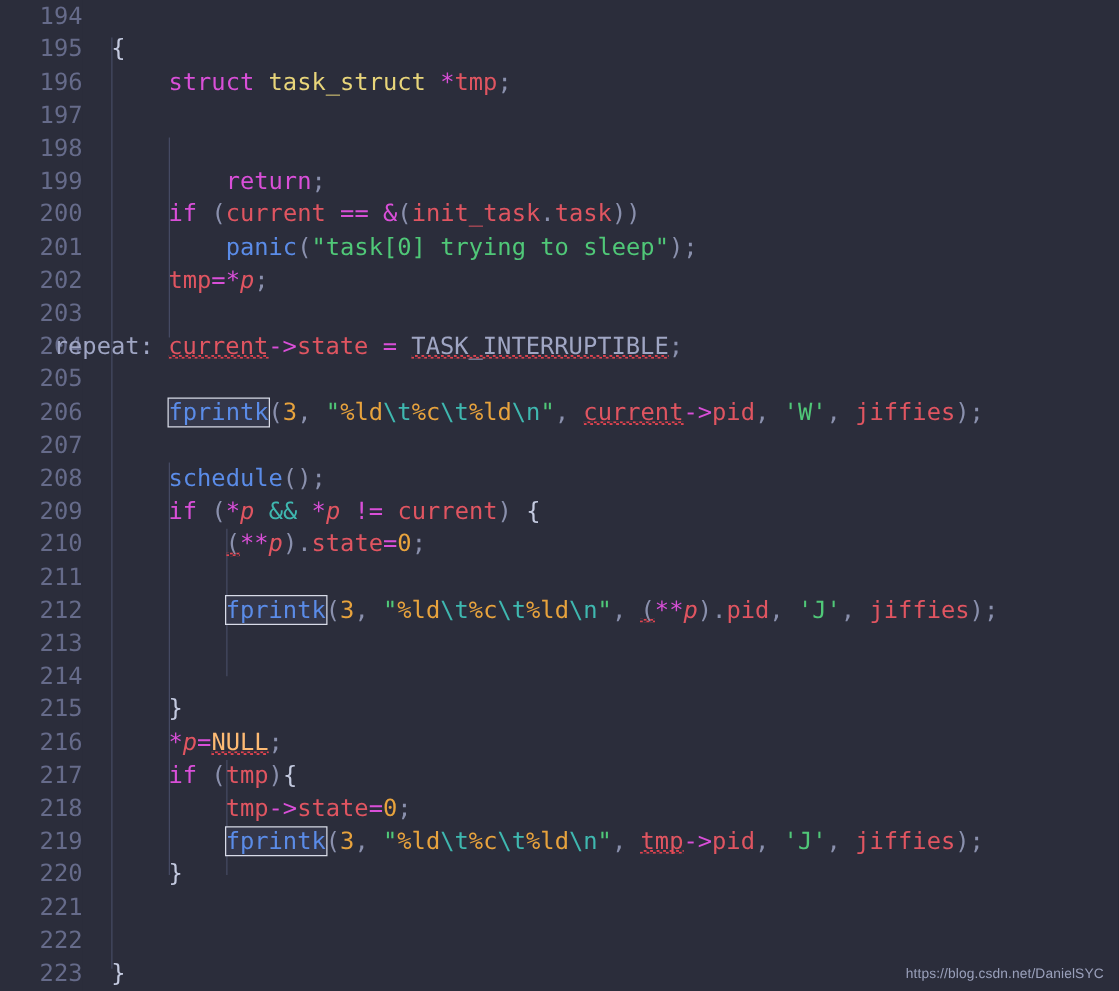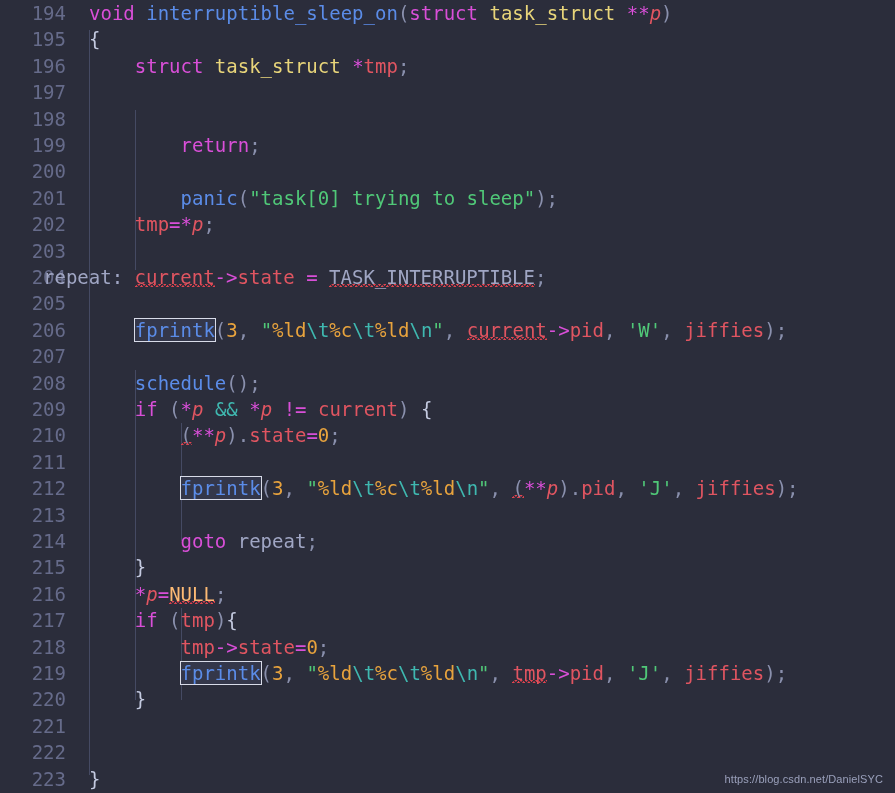--- a/index.html
+++ b/index.html
@@ -159,31 +159,31 @@
   </div>
 
   <div class="guide" style="left:89px;  top:30px;  height:745px;"></div>
   <div class="guide" style="left:135px; top:110px; height:160px;"></div>
   <div class="guide" style="left:135px; top:370px; height:330px;"></div>
   <div class="guide" style="left:181px; top:423px; height:118px;"></div>
   <div class="guide" style="left:181px; top:608px; height:92px;"></div>
 
   <div class="code">
 
-    <div class="row" style="top:0px"><span class="kw">void</span><span class="punc"> </span><span class="fn">interruptible_sleep_on</span><span class="punc">(</span><span class="kw">struct</span><span class="punc"> </span><span class="typ">task_struct</span><span class="punc"> </span><span class="op">**</span><span class="varit">p</span><span class="punc">)</span></div>
 
     <div class="row" style="top:26.4px"><span class="brace">{</span></div>
 
     <div class="row" style="top:52.8px"><span>    </span><span class="kw">struct</span><span> </span><span class="typ">task_struct</span><span> </span><span class="op">*</span><span class="var">tmp</span><span class="punc">;</span></div>
 
     <div class="row" style="top:79.2px"></div>
 
 
     <div class="row" style="top:132px"><span>        </span><span class="kw">return</span><span class="punc">;</span></div>
 
+    <div class="row" style="top:158.4px"><span>    </span><span class="kw">if</span><span> </span><span class="punc">(</span><span class="var">current</span><span> </span><span class="op">==</span><span> </span><span class="op">&amp;</span><span class="punc">(</span><span class="var">init_task</span><span class="punc">.</span><span class="var">task</span><span class="punc">))</span></div>
 
     <div class="row" style="top:184.8px"><span>        </span><span class="fn">panic</span><span class="punc">(</span><span class="str">"task[0] trying to sleep"</span><span class="punc">);</span></div>
 
     <div class="row" style="top:211.2px"><span>    </span><span class="var">tmp</span><span class="op">=*</span><span class="varit">p</span><span class="punc">;</span></div>
 
 
     <div class="row" style="top:264px; left:-46px"><span class="plain">repeat:</span><span> </span><span class="var squig-wrap">current</span><span class="op">-&gt;</span><span class="var">state</span><span> </span><span class="op">=</span><span> </span><span class="plain squig-wrap">TASK_INTERRUPTIBLE</span><span class="punc">;</span></div>
 
     <div class="row" style="top:290.4px"></div>
 
@@ -196,21 +196,20 @@
     <div class="row" style="top:396px"><span>    </span><span class="kw">if</span><span> </span><span class="punc">(</span><span class="op">*</span><span class="varit">p</span><span> </span><span class="opand">&amp;&amp;</span><span> </span><span class="op">*</span><span class="varit">p</span><span> </span><span class="op">!=</span><span> </span><span class="var">current</span><span class="punc">)</span><span> </span><span class="brace">{</span></div>
 
     <div class="row" style="top:422.4px"><span>        </span><span class="punc squig-wrap">(</span><span class="op">**</span><span class="varit">p</span><span class="punc">).</span><span class="var">state</span><span class="op">=</span><span class="num">0</span><span class="punc">;</span></div>
 
     <div class="row" style="top:448.8px"></div>
 
     <div class="row" style="top:475.2px"><span>        </span><span class="occ">fprintk</span><span class="punc">(</span><span class="num">3</span><span class="punc">,</span><span> </span><span class="str">"</span><span class="fmt">%ld</span><span class="esc">\t</span><span class="fmt">%c</span><span class="esc">\t</span><span class="fmt">%ld</span><span class="esc">\n</span><span class="str">"</span><span class="punc">,</span><span> </span><span class="punc squig-wrap">(</span><span class="op">**</span><span class="varit">p</span><span class="punc">).</span><span class="var">pid</span><span class="punc">,</span><span> </span><span class="str">'J'</span><span class="punc">,</span><span> </span><span class="var">jiffies</span><span class="punc">);</span></div>
 
     <div class="row" style="top:501.6px"></div>
 
-    <div class="row" style="top:528px"><span>        </span><span class="kw">goto</span><span> </span><span class="plain">repeat</span><span class="punc">;</span></div>
 
     <div class="row" style="top:554.4px"><span>    </span><span class="brace">}</span></div>
 
     <div class="row" style="top:580.8px"><span>    </span><span class="op">*</span><span class="varit">p</span><span class="op">=</span><span class="macro squig-wrap">NULL</span><span class="punc">;</span></div>
 
     <div class="row" style="top:607.2px"><span>    </span><span class="kw">if</span><span> </span><span class="punc">(</span><span class="var">tmp</span><span class="punc">)</span><span class="brace">{</span></div>
 
     <div class="row" style="top:633.6px"><span>        </span><span class="var">tmp</span><span class="op">-&gt;</span><span class="var">state</span><span class="op">=</span><span class="num">0</span><span class="punc">;</span></div>
 
     <div class="row" style="top:660px"><span>        </span><span class="occ">fprintk</span><span class="punc">(</span><span class="num">3</span><span class="punc">,</span><span> </span><span class="str">"</span><span class="fmt">%ld</span><span class="esc">\t</span><span class="fmt">%c</span><span class="esc">\t</span><span class="fmt">%ld</span><span class="esc">\n</span><span class="str">"</span><span class="punc">,</span><span> </span><span class="var squig-wrap">tmp</span><span class="op">-&gt;</span><span class="var">pid</span><span class="punc">,</span><span> </span><span class="str">'J'</span><span class="punc">,</span><span> </span><span class="var">jiffies</span><span class="punc">);</span></div>

